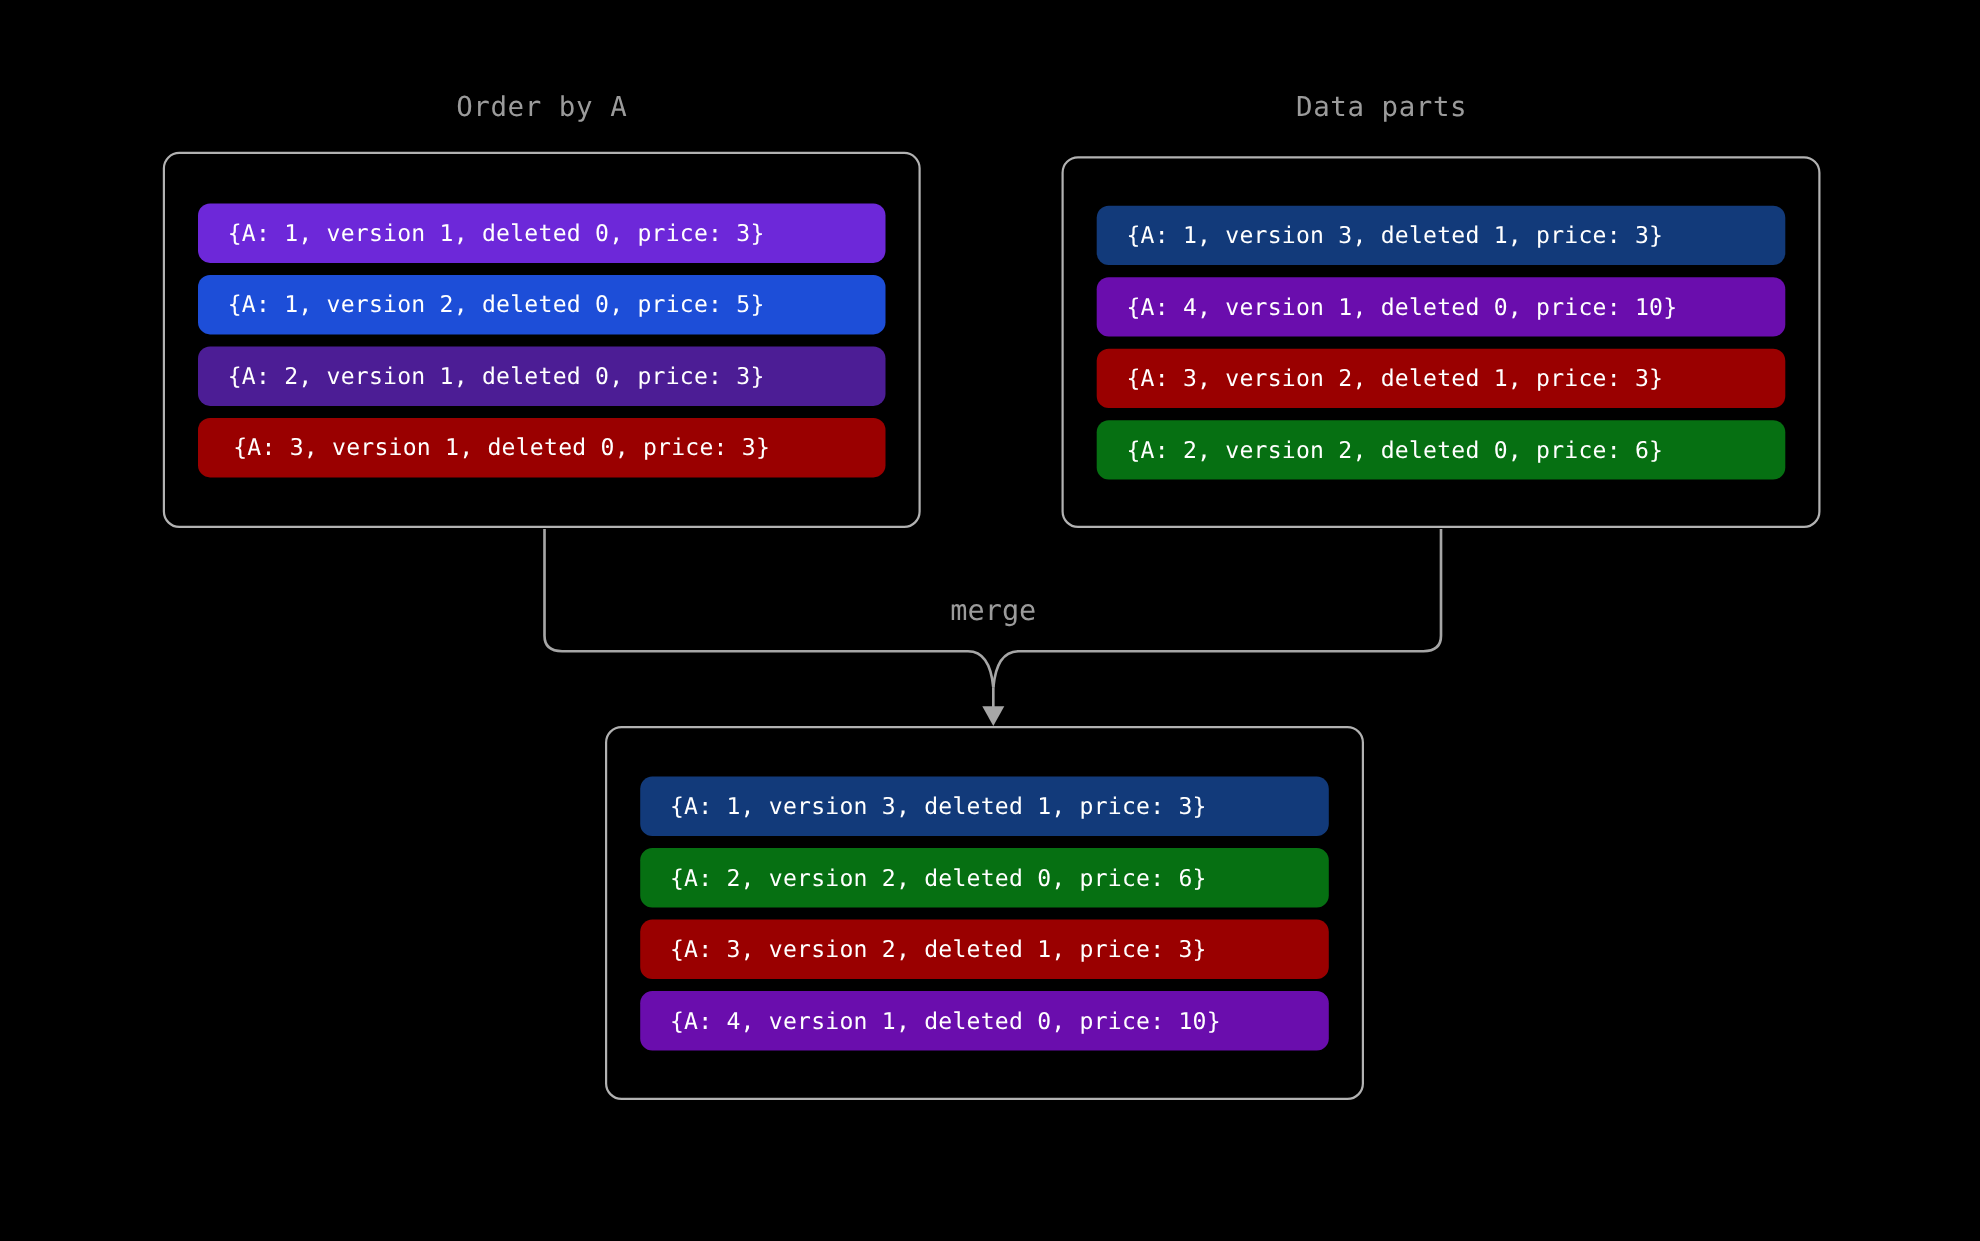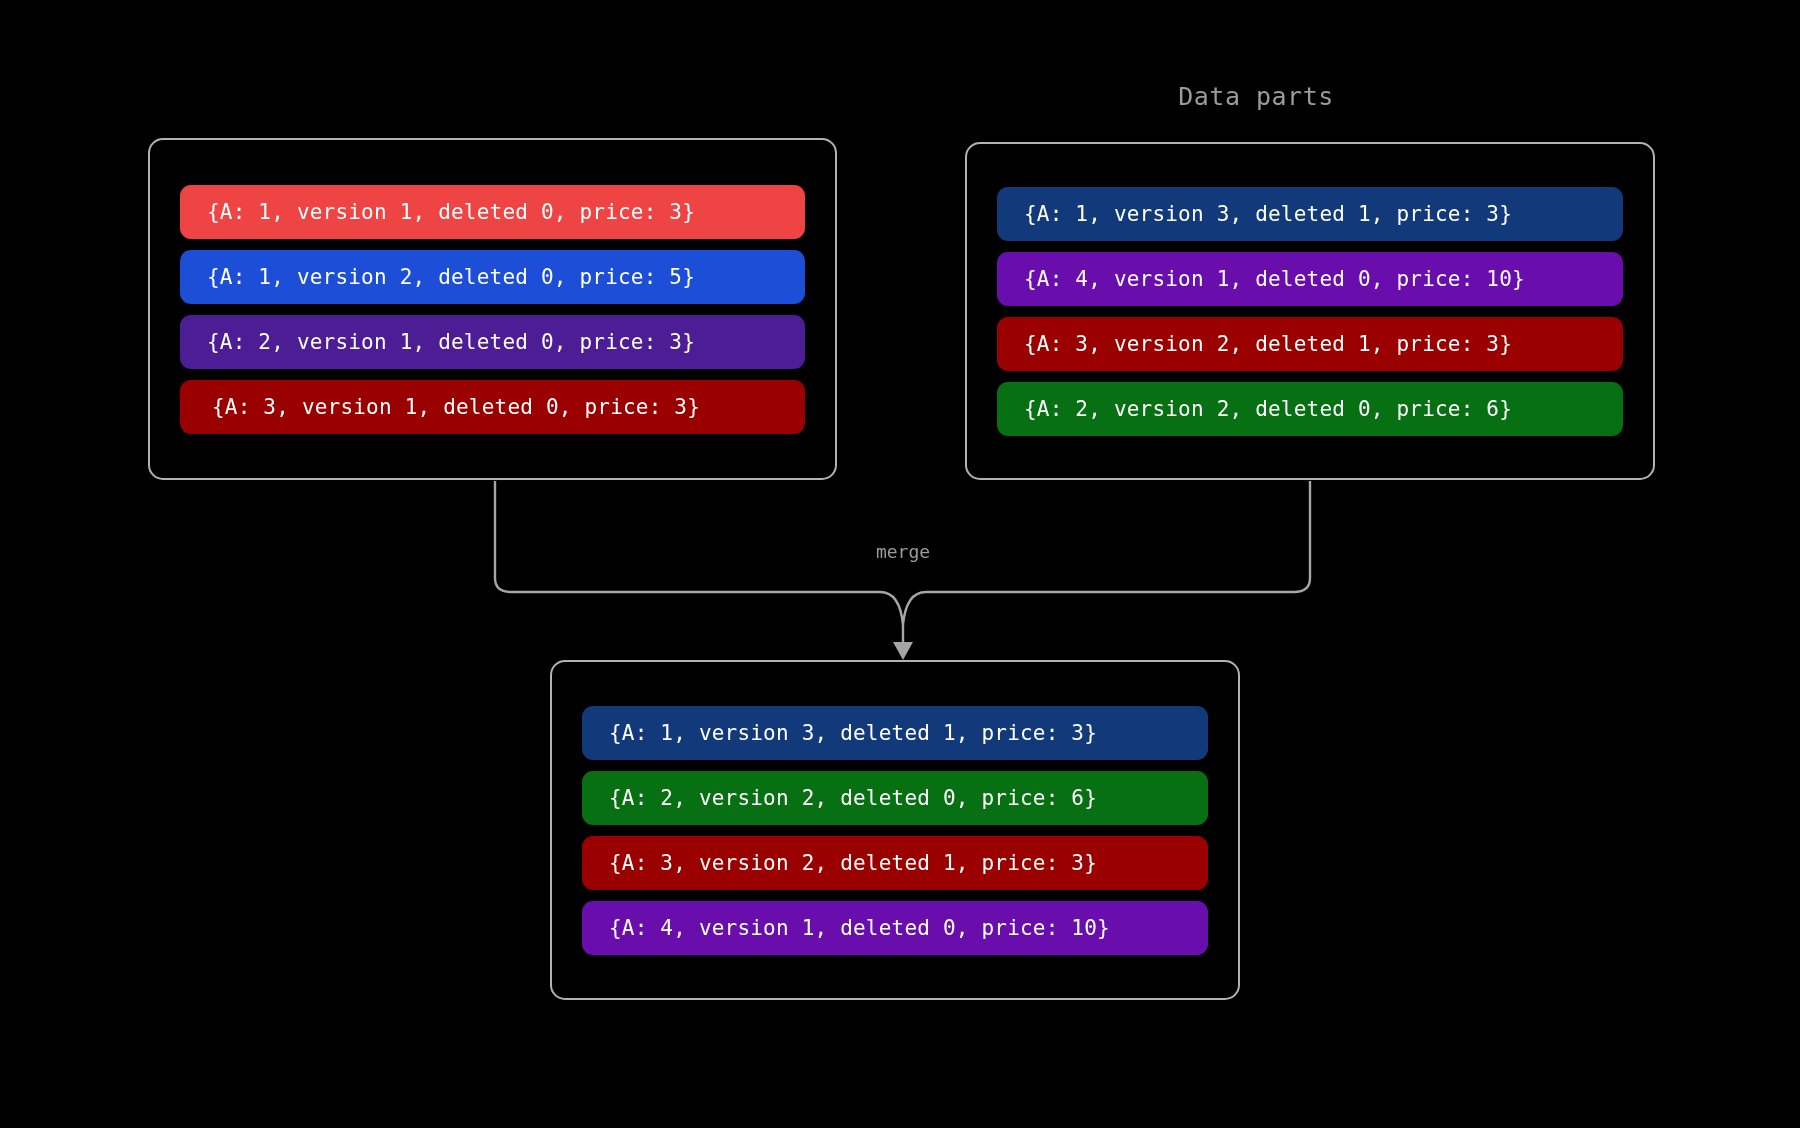--- a/index.html
+++ b/index.html
@@ -79,21 +79,21 @@
   }
 
   
   .merge-label {
     position: absolute;
     left: 843px;
     top: 541px;
     width: 120px;
     text-align: center;
     color: #9b9b9b;
-    font-size: 18px;
+    font-size: 26px;
     z-index: 3;
     white-space: nowrap;
   }
 </style>
 </head>
 <body style="background: rgb(0, 0, 0);">
 
 <div class="stage">
 
   <svg class="connectors" width="1800" height="1128" viewBox="0 0 1800 1128">
@@ -104,23 +104,24 @@
       <path d="M 1310 481 L 1310 578 Q 1310 592 1294 592 L 926 592 Q 906 592 903 625"></path>
 
       <path d="M 903 625 L 903 648"></path>
     </g>
 
     <polygon points="893,642 913,642 903,660" fill="#a6a6a6" stroke="none"></polygon>
   </svg>
 
   <div class="merge-label">merge</div>
 
+  <div class="panel-title left">Order by A</div>
 
   <div class="panel left">
-    <div class="record" style="background-color: #ef4444;">{A: 1, version 1, deleted 0, price: 3}</div>
+    <div class="record" style="background-color: #6d28d9;">{A: 1, version 1, deleted 0, price: 3}</div>
     <div class="record" style="background-color: #1d4ed8;">{A: 1, version 2, deleted 0, price: 5}</div>
     <div class="record" style="background-color: #4c1d95; text-align: center;">{A: 2, version 1, deleted 0, price: 3}</div>
     <div class="record" style="background-color: rgb(154, 0, 0); padding-left: 32px;">{A: 3, version 1, deleted 0, price: 3}</div>
   </div>
 
   <div class="panel-title right">Data parts</div>
 
   <div class="panel right">
     <div class="record" style="background-color: rgb(18, 58, 122);">{A: 1, version 3, deleted 1, price: 3}</div>
     <div class="record" style="background-color: rgb(106, 13, 173);">{A: 4, version 1, deleted 0, price: 10}</div>

